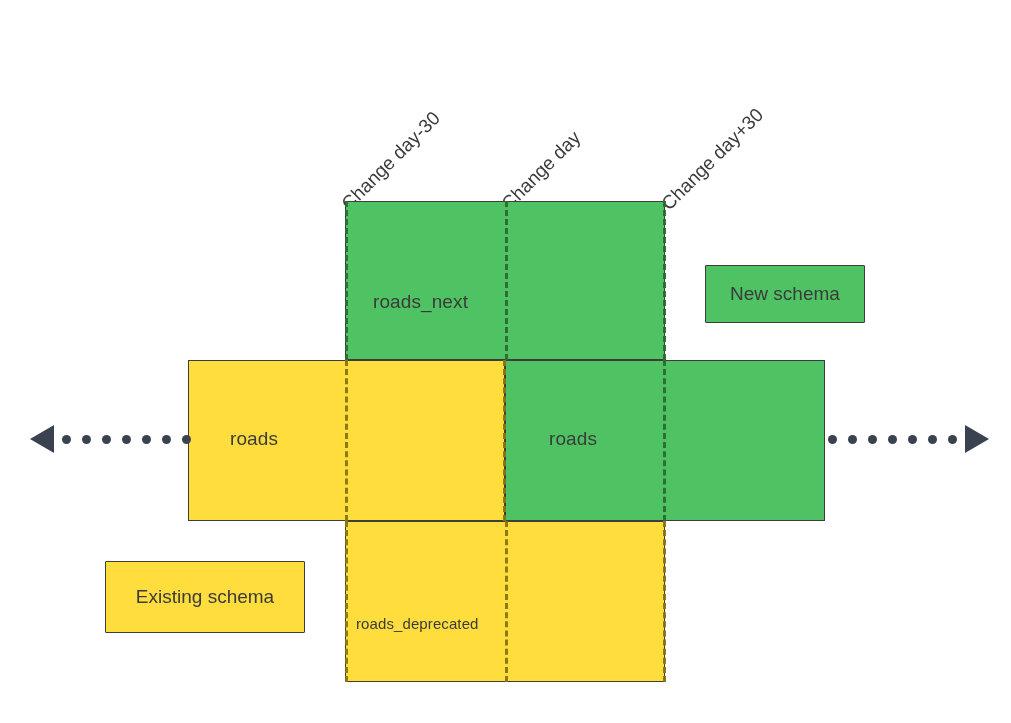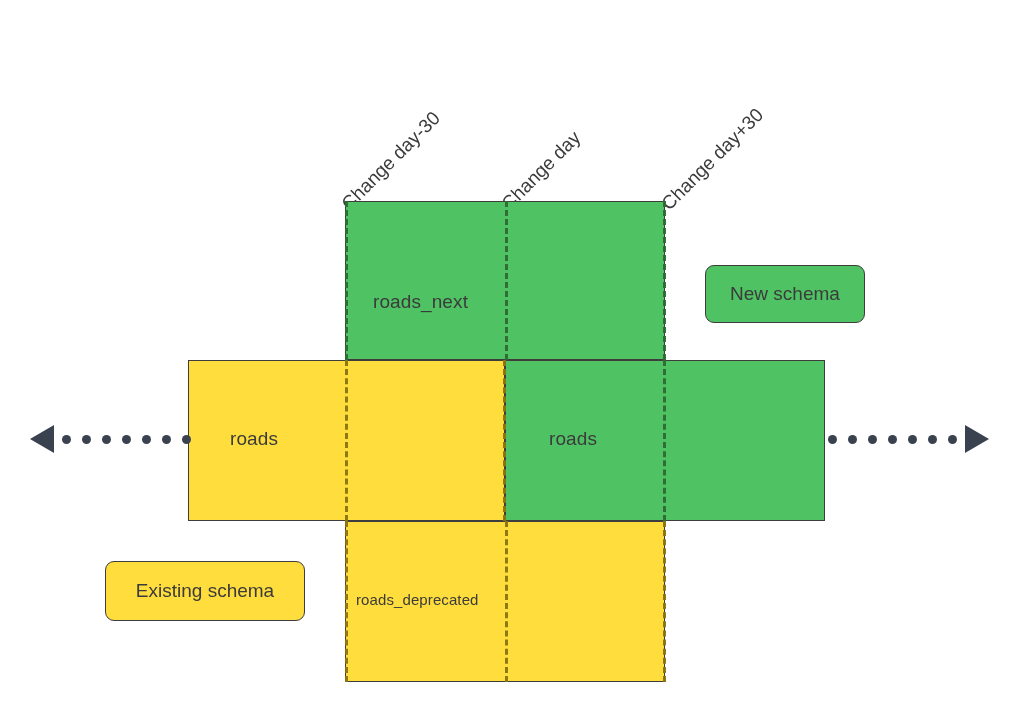--- a/index.html
+++ b/index.html
@@ -55,21 +55,21 @@
     white-space: nowrap;
     transform-origin: 0 50%;
     transform: rotate(-45deg);
   }
 
   
   .legend {
     position: absolute;
     box-sizing: border-box;
     border: 1px solid #3d3d3d;
-    border-radius: 9px;
+    border-radius: 1px;
     display: flex;
     align-items: center;
     justify-content: center;
     color: #3b3b3b;
     font-size: 19px;
   }
   .legend.green  { background: #4fc363; }
   .legend.yellow { background: #ffdd3c; }
 
   
@@ -113,39 +113,39 @@
   <div class="block green" style="left:345px; top:201px; width:320px; height:159px;"></div>
   <div class="block-label" style="left:373px; top:267px; font-size:19px;margin-top:24px;">roads_next</div>
 
   <div class="block yellow" style="left:188px; top:360px; width:317px; height:161px;"></div>
   <div class="block-label" style="left:230px; top:428px; font-size:19px;">roads</div>
 
   <div class="block green" style="left:505px; top:360px; width:320px; height:161px;"></div>
   <div class="block-label" style="left:549px; top:428px; font-size:19px;">roads</div>
 
   <div class="block yellow" style="left:345px; top:521px; width:320px; height:161px;"></div>
-  <div class="block-label" style="left:356px; top:591px; font-size:15px;">roads_deprecated</div>
+  <div class="block-label" style="left:356px; top:615px; font-size:15px;">roads_deprecated</div>
 
   <div class="dline" style="left:345px; top:201px; height:159px;"></div>
   <div class="dline over-yellow" style="left:345px; top:360px; height:161px;"></div>
   <div class="dline over-yellow" style="left:345px; top:521px; height:161px;"></div>
 
   <div class="dline" style="left:505px; top:201px; height:159px;"></div>
   <div class="dline over-yellow" style="left:503px; top:360px; height:161px;"></div>
   <div class="dline over-yellow" style="left:505px; top:521px; height:161px;"></div>
 
   <div class="dline" style="left:663px; top:201px; height:159px;"></div>
   <div class="dline" style="left:663px; top:360px; height:161px;"></div>
   <div class="dline over-yellow" style="left:663px; top:521px; height:161px;"></div>
 
   <div class="legend green" style="left:705px; top:265px; width:160px; height:58px;">
     <span>New schema</span>
   </div>
 
-  <div class="legend yellow" style="left:105px; top:561px; width:200px; height:60px;">
+  <div class="legend yellow" style="left:105px; top:561px; width:200px; height:72px;">
     <span>Existing schema</span>
   </div>
 
   <div class="timeline-arrow" style="left:30px; top:426px;">
     <span class="tri left"></span>
     <span class="dots">
       <span class="dot"></span>
       <span class="dot"></span>
       <span class="dot"></span>
       <span class="dot"></span>

